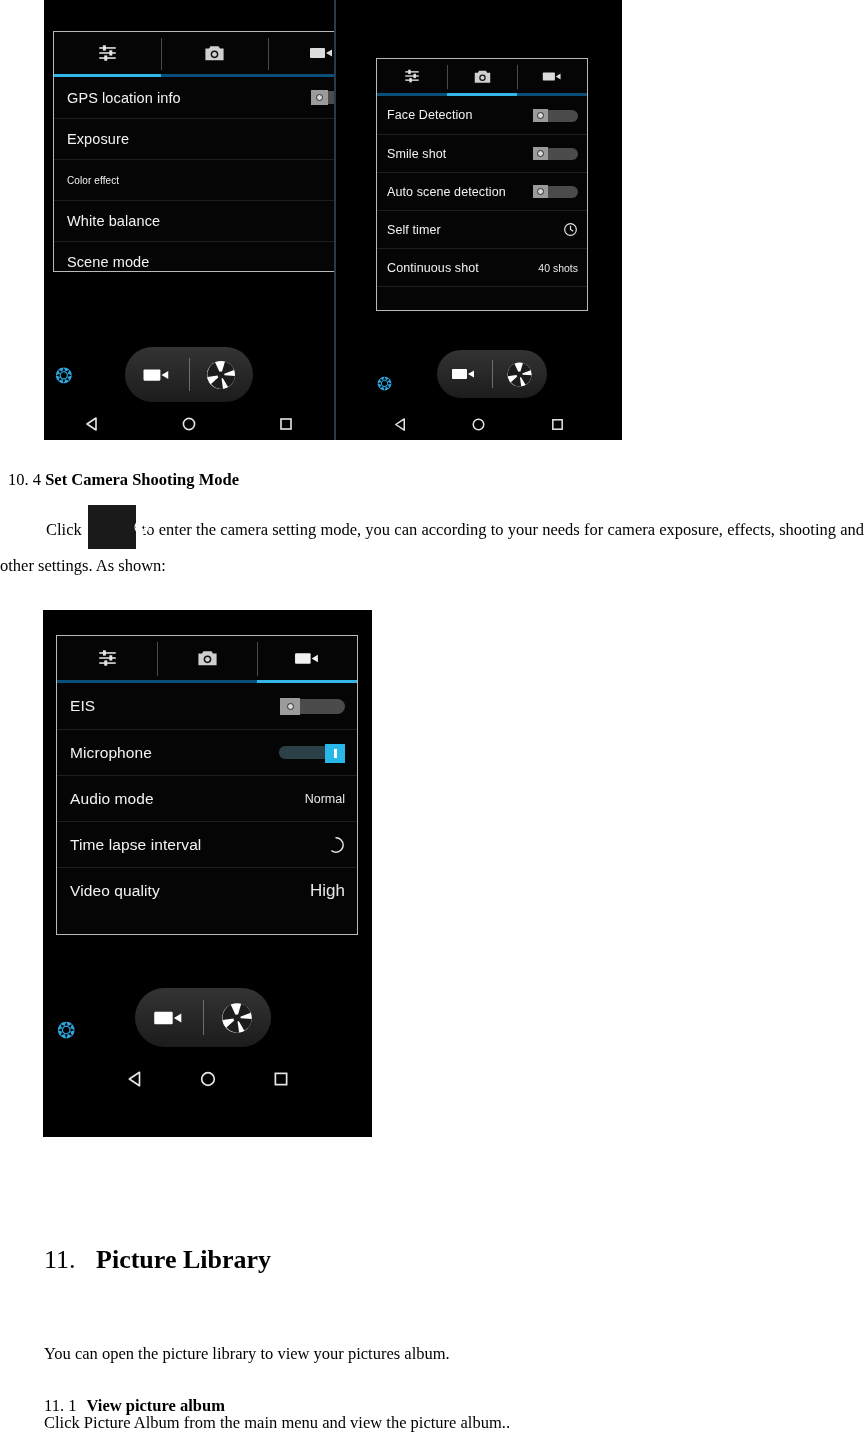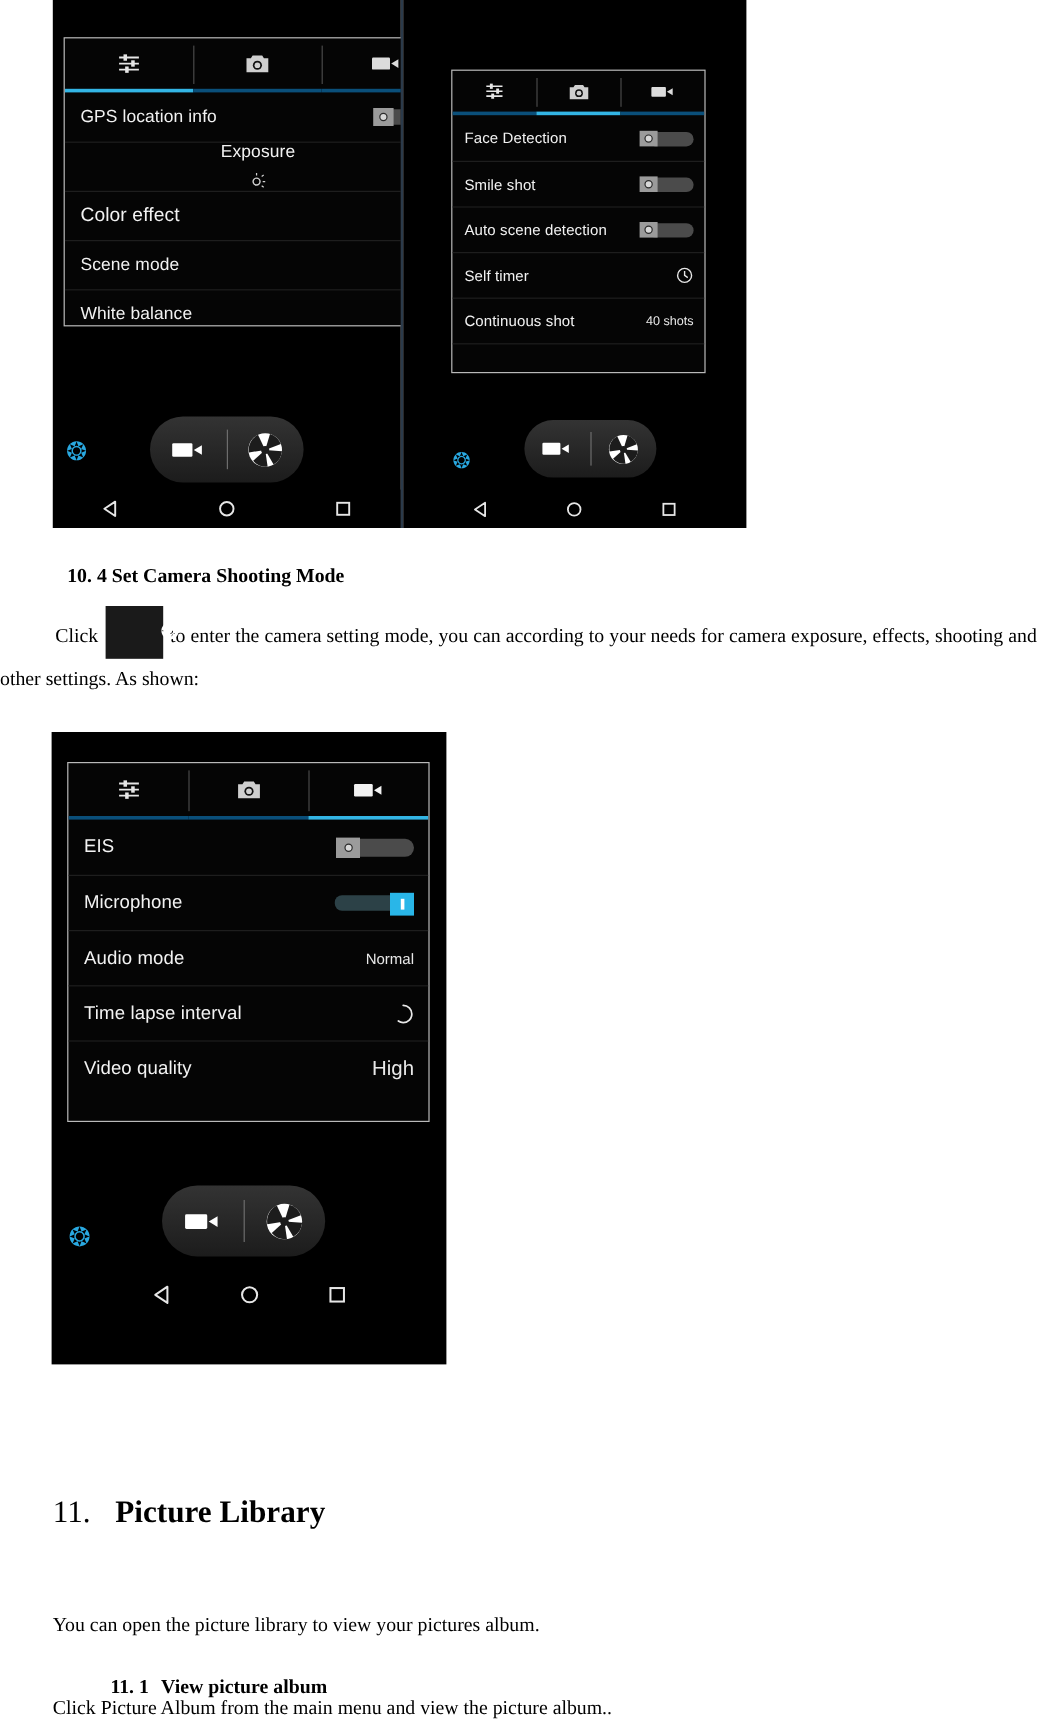--- a/index.html
+++ b/index.html
@@ -179,21 +179,21 @@
   }
 
   
   .doc-h3 {
     position: absolute;
     font-weight: bold;
     font-size: 16.5px;
     line-height: 1;
     white-space: nowrap;
   }
-  .doc-h3 .num { font-weight: bold; margin-left: 48px; }
+  .doc-h3 .num { font-weight: normal; }
   .doc-p {
     position: absolute;
     font-size: 16.5px;
     line-height: 34px;
   }
   .inline-gear {
     display: inline-block;
     width: 48px;
     height: 44px;
     background: #1a1a1a;
@@ -264,56 +264,56 @@
       <div class="tab-underline"></div>
     </div>
     <div class="rows">
       <div class="srow" style="height:41px; font-size:14.5px;">
         <span class="label">GPS location info</span>
         <span class="toggle">
             <span class="track"></span>
             <span class="knob"></span>
           </span>
       </div>
-      <div class="srow" style="height:41px; font-size:14.5px;flex-direction:column;">
+      <div class="srow" style="height:41px; font-size:14.5px;">
         <span class="label">Exposure</span>
         <svg width="17" height="17" viewBox="0 0 20 20">
           <circle cx="8" cy="11" r="3.4" fill="none" stroke="#cfcfcf" stroke-width="1.4"></circle>
           <g stroke="#cfcfcf" stroke-width="1.2">
             <line x1="8" y1="2.5" x2="8" y2="5"></line>
             <line x1="13" y1="6" x2="15" y2="4.5"></line>
             <line x1="14" y1="11" x2="16.5" y2="11"></line>
             <line x1="13" y1="15" x2="15" y2="16.5"></line>
           </g>
         </svg>
       </div>
-      <div class="srow" style="height:41px; font-size:16px;">
+      <div class="srow" style="height:41px; font-size:10px;">
         <span class="label">Color effect</span>
         <svg width="19" height="19" viewBox="0 0 20 20">
           <rect x="0.5" y="0.5" width="19" height="19" fill="#cfcfcf" stroke="#f0f0f0"></rect>
           <circle cx="7" cy="7" r="4" fill="#d8261f"></circle>
           <circle cx="13" cy="8" r="4" fill="#1d6bb8"></circle>
           <circle cx="8.5" cy="13" r="4" fill="#e6b01c"></circle>
           <circle cx="13" cy="13.5" r="3.4" fill="#2f8a3e"></circle>
         </svg>
       </div>
       <div class="srow" style="height:41px; font-size:14.5px;">
+        <span class="label">White balance</span>
+        <svg width="18" height="13" viewBox="0 0 20 14">
+          <circle cx="5.5" cy="7" r="4.4" fill="#f0f0f0"></circle>
+          <circle cx="5.5" cy="7" r="1.7" fill="#0a0a0a"></circle>
+          <path d="M11 4.2l2 4 2-4 2 4 2-4" stroke="#f0f0f0" stroke-width="1.6" fill="none"></path>
+        </svg>
+      </div>
+      <div class="srow" style="height:41px; font-size:14.5px;">
         <span class="label">Scene mode</span>
         <svg width="17" height="14" viewBox="0 0 20 16">
           <rect x="0.8" y="0.8" width="18.4" height="14.4" fill="#1a1a1a" stroke="#dcdcdc" stroke-width="1.5"></rect>
           <circle cx="6" cy="6" r="1.8" fill="#dcdcdc"></circle>
           <path d="M3 13l4.5-5 3 3 3-2.5 3.5 4.5z" fill="#dcdcdc"></path>
-        </svg>
-      </div>
-      <div class="srow" style="height:41px; font-size:14.5px;">
-        <span class="label">White balance</span>
-        <svg width="18" height="13" viewBox="0 0 20 14">
-          <circle cx="5.5" cy="7" r="4.4" fill="#f0f0f0"></circle>
-          <circle cx="5.5" cy="7" r="1.7" fill="#0a0a0a"></circle>
-          <path d="M11 4.2l2 4 2-4 2 4 2-4" stroke="#f0f0f0" stroke-width="1.6" fill="none"></path>
         </svg>
       </div>
 
     </div>
   </div>
 
   <div class="gear-blue" style="left:11px; top:366px; font-size:21px; line-height:1;">❂</div>
 
   <div class="shutter-pill" style="left:81px; top:347px; width:128px; height:55px;">
     <div class="pill-half">

